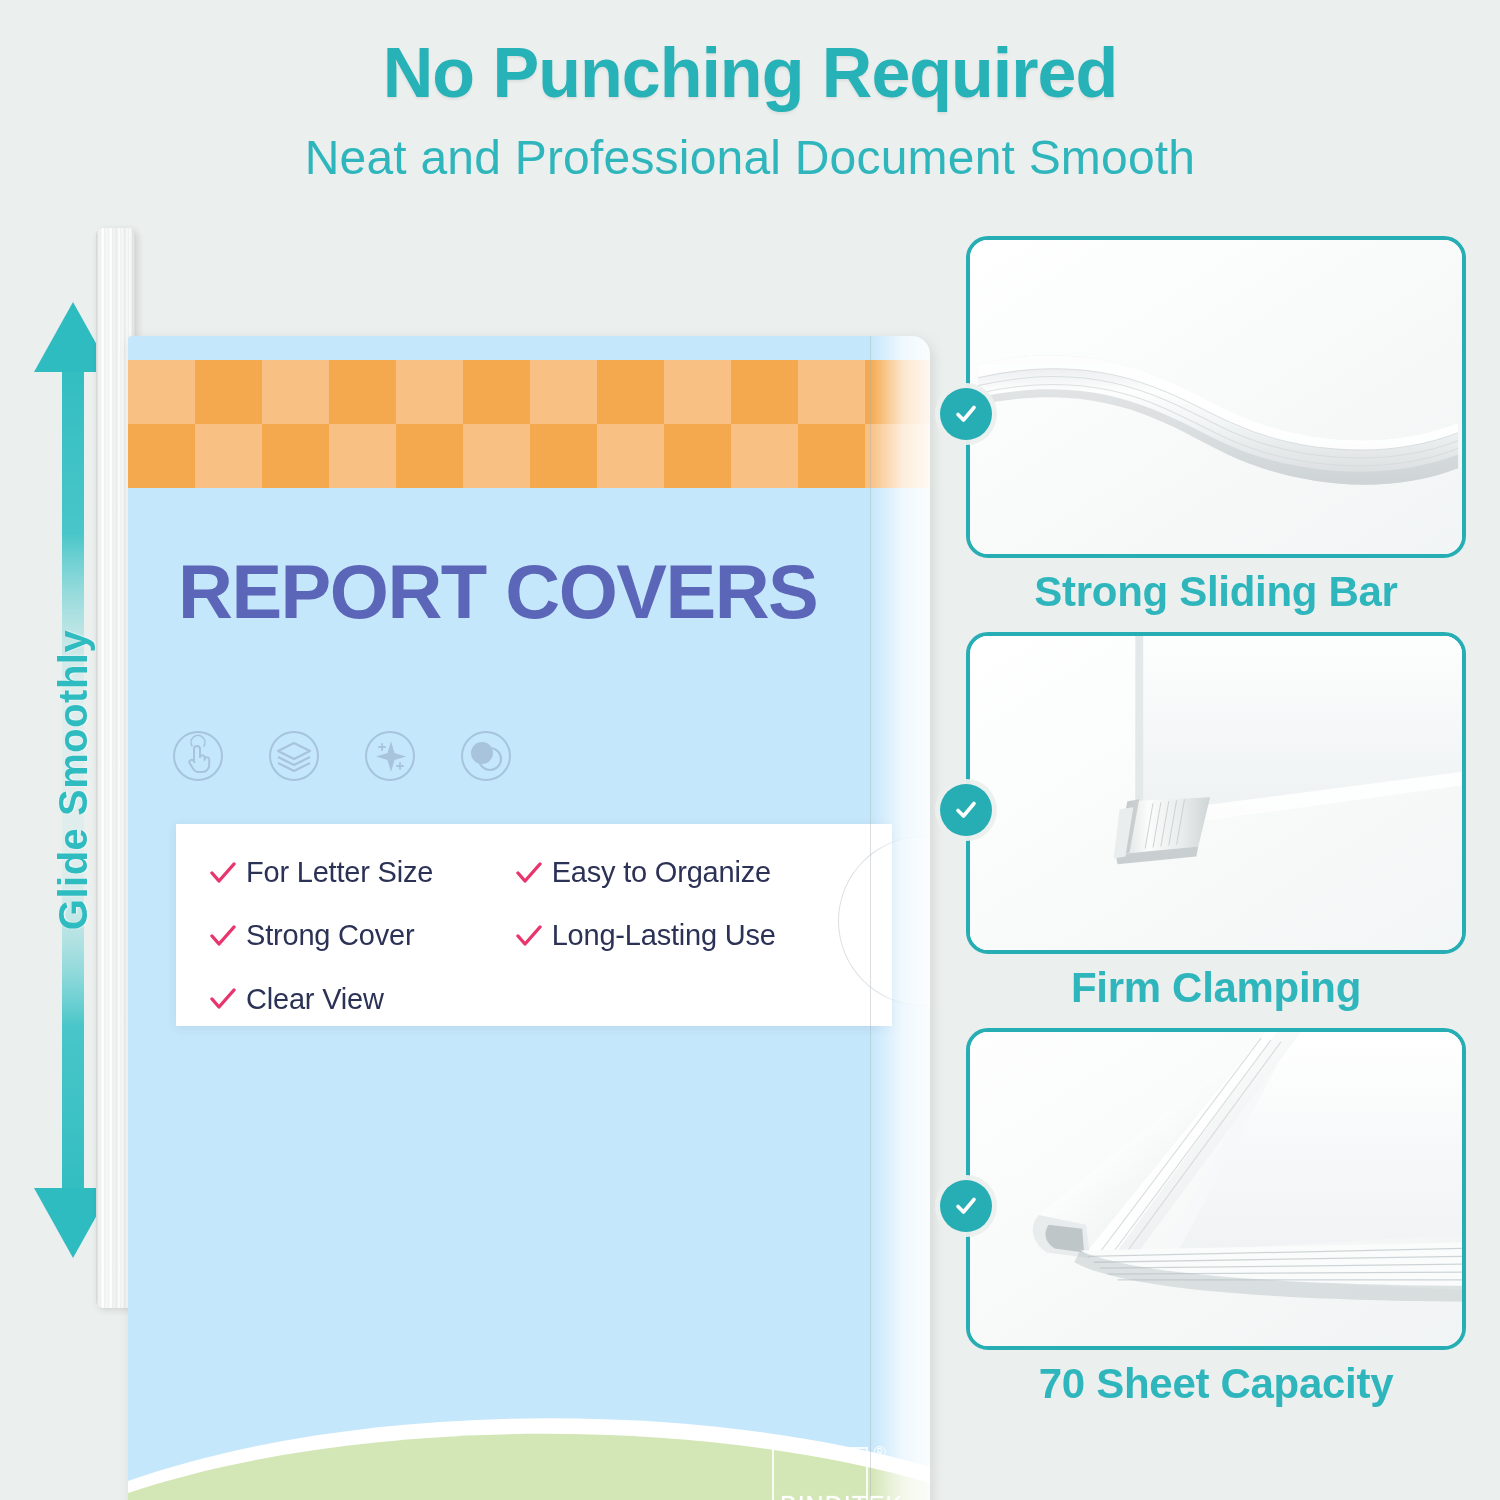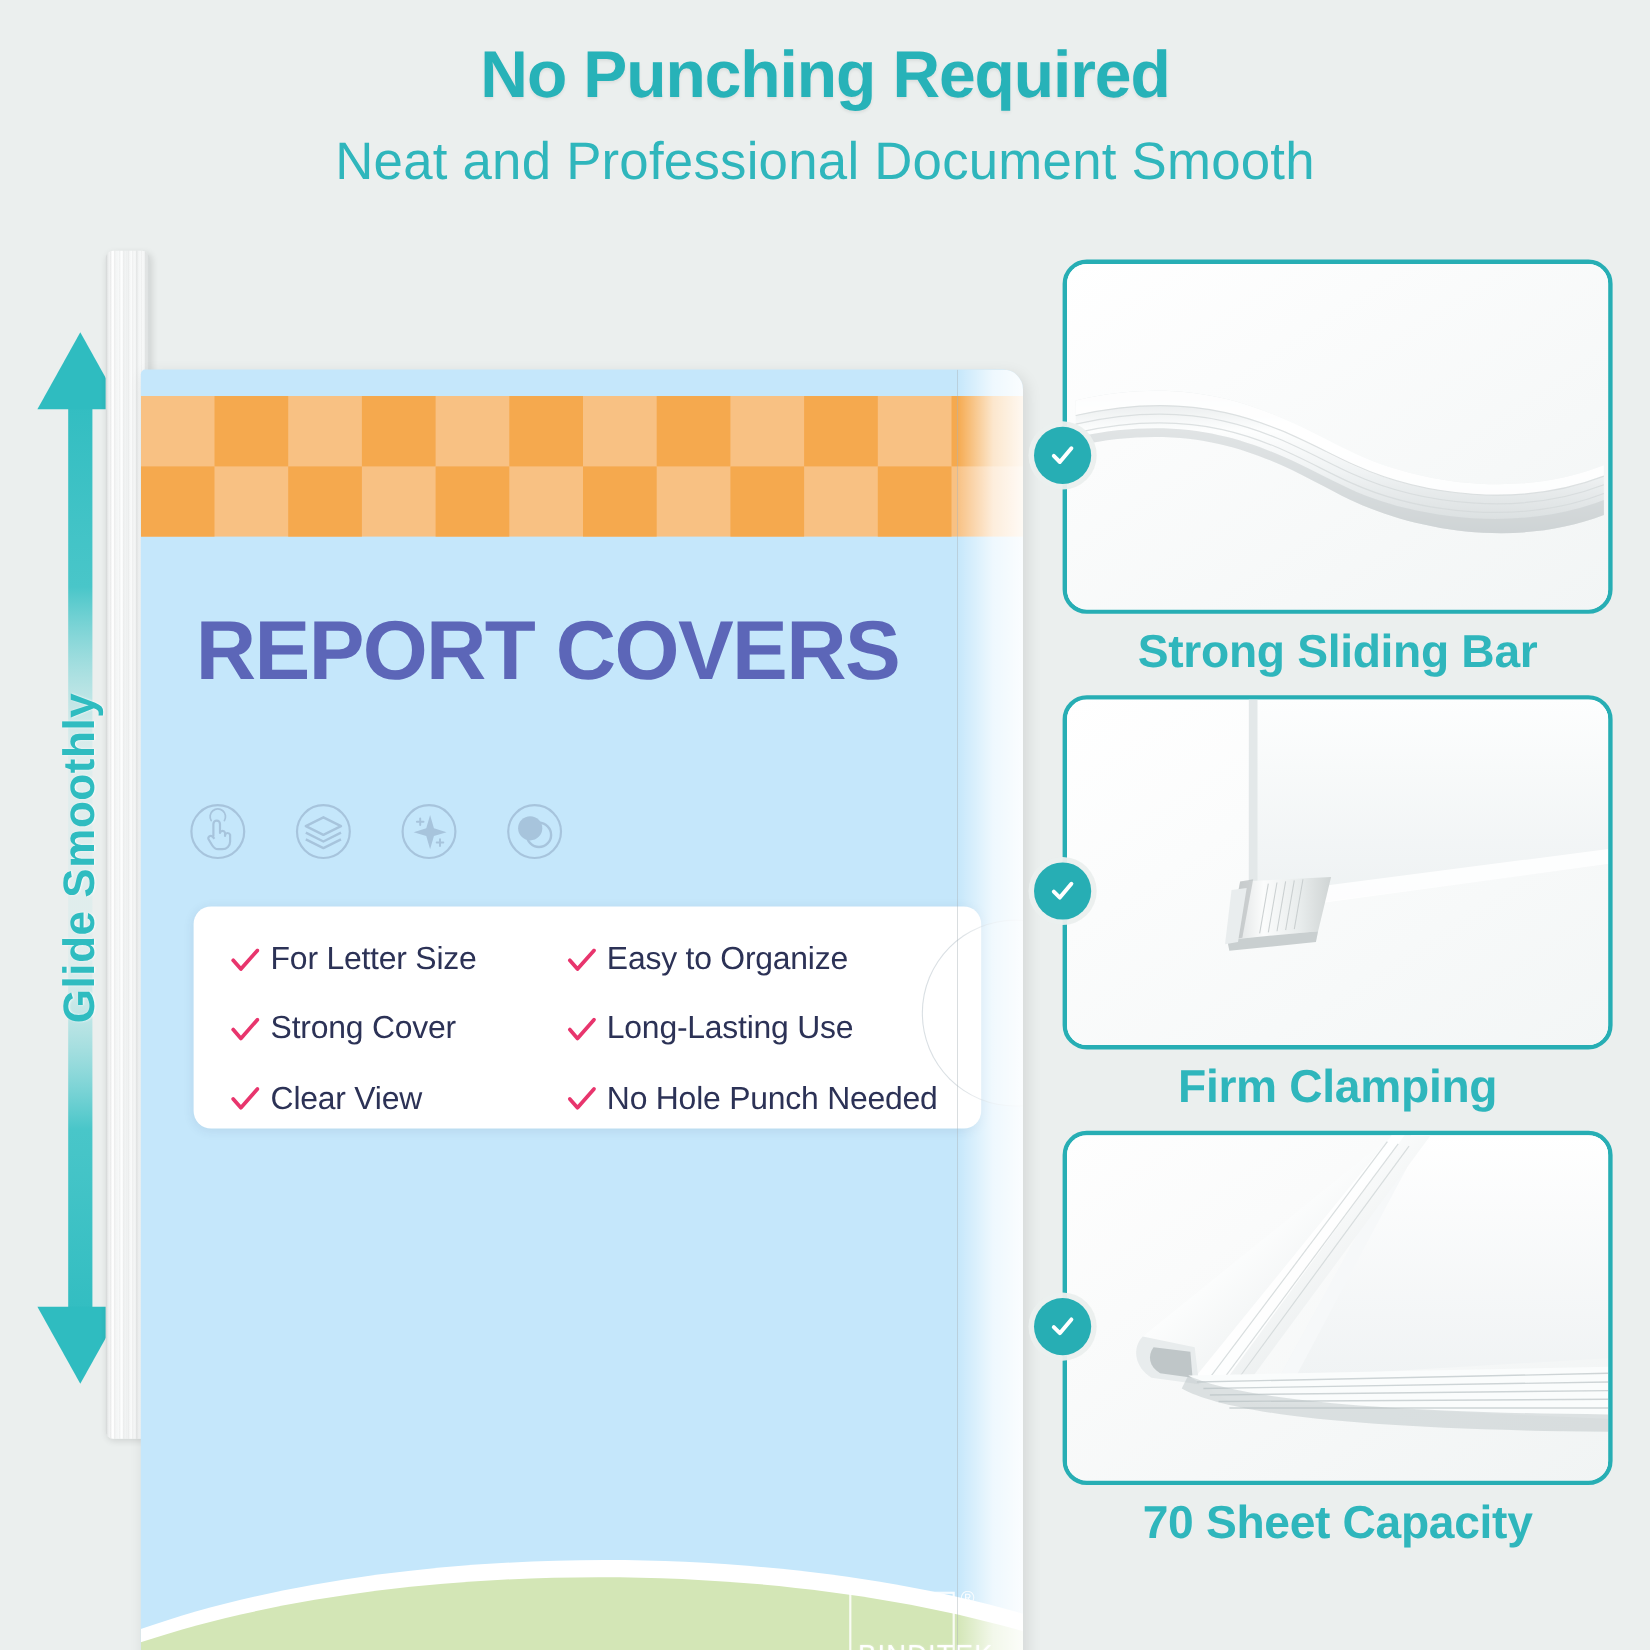--- a/index.html
+++ b/index.html
@@ -7,21 +7,21 @@
   body{
     background:#EBEFEE;
     font-family:"Liberation Sans", sans-serif;
     position:relative;
     overflow:hidden;
   }
 
   
   .header{ position:absolute; top:0; left:0; width:1500px; text-align:center; }
   .headline{
-    font-size:60px; font-weight:bold; color:#27B2B8; letter-spacing:-1px;
+    font-size:70px; font-weight:bold; color:#27B2B8; letter-spacing:-1px;
     line-height:1.0; margin-top:38px; white-space:nowrap;
     text-shadow:0 2px 3px rgba(0,0,0,.07);
   }
   .subheadline{
     font-size:48px; font-weight:normal; color:#2FB6BC; margin-top:22px;
     letter-spacing:.2px; white-space:nowrap;
   }
 
   
   .glide{ position:absolute; left:28px; top:300px; width:90px; height:960px; }
@@ -94,21 +94,21 @@
     letter-spacing:0px; line-height:1.1; white-space:nowrap;
   }
 
   
   .icon-row{ position:absolute; left:44px; top:394px; display:flex; gap:44px; z-index:4; }
   .feat-icon{ width:52px; height:52px; opacity:.55; }
 
   
   .feature-card{
     position:absolute; left:48px; top:488px; width:716px; height:202px;
-    background:#FFFFFF; border-radius:16px; z-index:4;
+    background:#FFFFFF; border-radius:0; z-index:4;
     box-shadow:0 2px 10px rgba(40,60,90,.09);
     padding:22px 34px 0 34px;
     display:grid; grid-template-columns:1fr 1.12fr; row-gap:10px;
   }
   .feat-item{ display:flex; align-items:center; gap:10px; }
   .feat-check{ width:26px; height:22px; flex:0 0 auto; }
   .feat-text{
     font-size:29px; color:#2C3256; font-weight:normal;
     white-space:nowrap; letter-spacing:-.2px;
   }
@@ -257,26 +257,20 @@
           <path d="M2 11 L9 19 L24 2" fill="none" stroke="#E8356D" stroke-width="3.4" stroke-linecap="round" stroke-linejoin="round"></path>
         </svg>
       <span class="feat-text">Long-Lasting Use</span>
     </div>
     <div class="feat-item">
       <svg class="feat-check" viewBox="0 0 26 22">
           <path d="M2 11 L9 19 L24 2" fill="none" stroke="#E8356D" stroke-width="3.4" stroke-linecap="round" stroke-linejoin="round"></path>
         </svg>
       <span class="feat-text">Clear View</span>
     </div>
-    <div class="feat-item">
-      <svg class="feat-check" viewBox="0 0 26 22">
-          <path d="M2 11 L9 19 L24 2" fill="none" stroke="#E8356D" stroke-width="3.4" stroke-linecap="round" stroke-linejoin="round"></path>
-        </svg>
-      <span class="feat-text">No Hole Punch Needed</span>
-    </div>
   </div>
 
   <svg class="green-arc" width="802" height="230" viewBox="0 0 802 230" preserveAspectRatio="none">
     <path d="M0,92 C220,14 560,8 802,78 L802,230 L0,230 Z" fill="#FFFFFF"></path>
     <path d="M0,104 C220,30 560,24 802,94 L802,230 L0,230 Z" fill="#D3E6B6"></path>
   </svg>
 
   <div class="brand">
     <div class="brand-box"></div>
     <div class="brand-name">BINDITEK</div>

